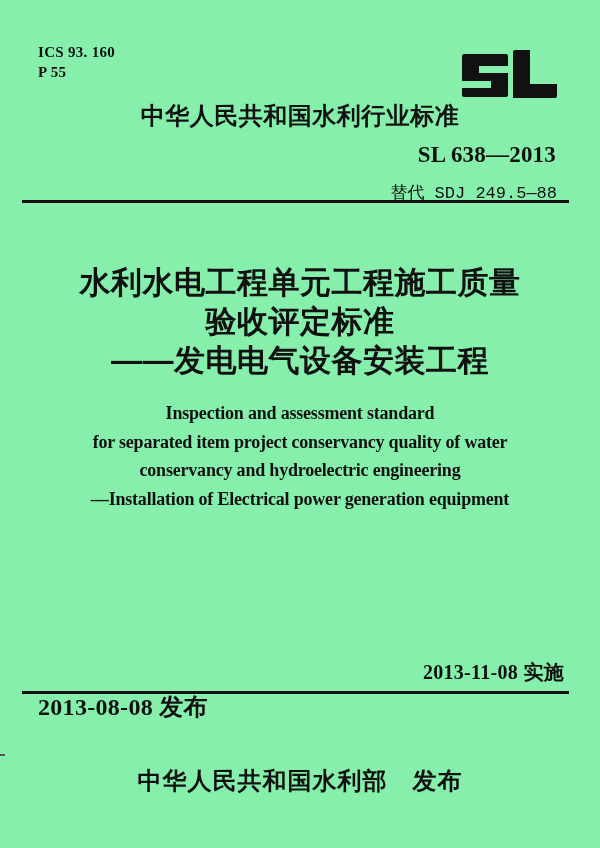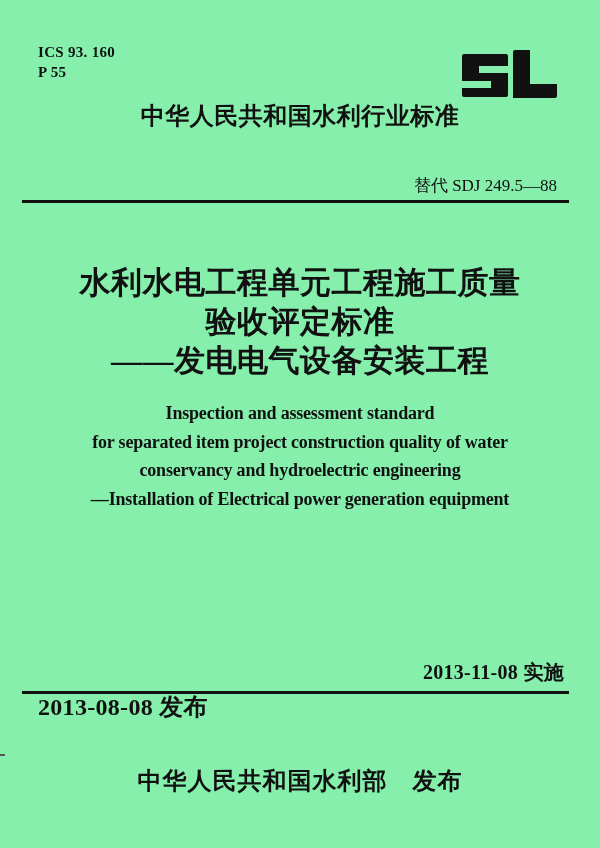--- a/index.html
+++ b/index.html
@@ -51,36 +51,36 @@
     letter-spacing: 0.5px;
   }
 
   
   .std-number {
     right: 44px; top: 142px;
     font-size: 23px; font-weight: bold;
     letter-spacing: 0.2px;
   }
   .replaces-note {
-    right: 43px; top: 174px;
-    font-size: 17px; font-weight: normal;
+    right: 43px; top: 181px;
+    font-size: 17px; font-weight: normal; font-family: Liberation Mono, monospace;
   }
 
   .rule {
     left: 22px; width: 547px; height: 3px;
     background: #111111;
   }
   .rule-top { top: 200px; }
   .rule-bottom { top: 691px; }
 
   
   .title-cn {
     left: 0; right: 0; top: 263px;
     text-align: center;
-    font-family: Liberation Serif, serif;
+    font-family: Liberation Sans, sans-serif;
     font-weight: bold;
     font-size: 31px;
     line-height: 39px;
     letter-spacing: 0.5px;
   }
 
   
   .title-en {
     left: 0; right: 0; top: 399px;
     text-align: center;
@@ -131,34 +131,35 @@
   <div class="abs sl-logo">
     <svg viewBox="0 0 96 48" xmlns="http://www.w3.org/2000/svg">
       <path d="M2,4 H44 Q46,4 46,6 V16 H17 V23 H46 V45 Q46,47 44,47 H2 Q0,47 0,45 V38 H29 V31 H0 V6 Q0,4 2,4 Z" fill="#111111"></path>
       <path d="M51,2 Q51,0 53,0 H68 V34 H95 V46 Q95,48 93,48 H51 Z" fill="#111111"></path>
     </svg>
     <span class="visually-hidden">SL</span>
   </div>
 
   <div class="abs header-cn">中华人民共和国水利行业标准</div>
 
+  <div class="abs std-number">SL 638—2013</div>
 
   <div class="abs replaces-note">替代 SDJ 249.5—88</div>
 
   <div class="abs rule rule-top"></div>
 
   <div class="abs title-cn">
     <div>水利水电工程单元工程施工质量</div>
     <div>验收评定标准</div>
     <div>——发电电气设备安装工程</div>
   </div>
 
   <div class="abs title-en">
     <div>Inspection and assessment standard</div>
-    <div>for separated item project construction quality of water</div>
+    <div>for separated item project conservancy quality of water</div>
     <div>conservancy and hydroelectric engineering</div>
     <div>—Installation of Electrical power generation equipment</div>
   </div>
 
   <div class="abs issue-date">2013-08-08 发布</div>
 
   <div class="abs implement-date">2013-11-08 实施</div>
 
   <div class="abs rule rule-bottom"></div>
 

